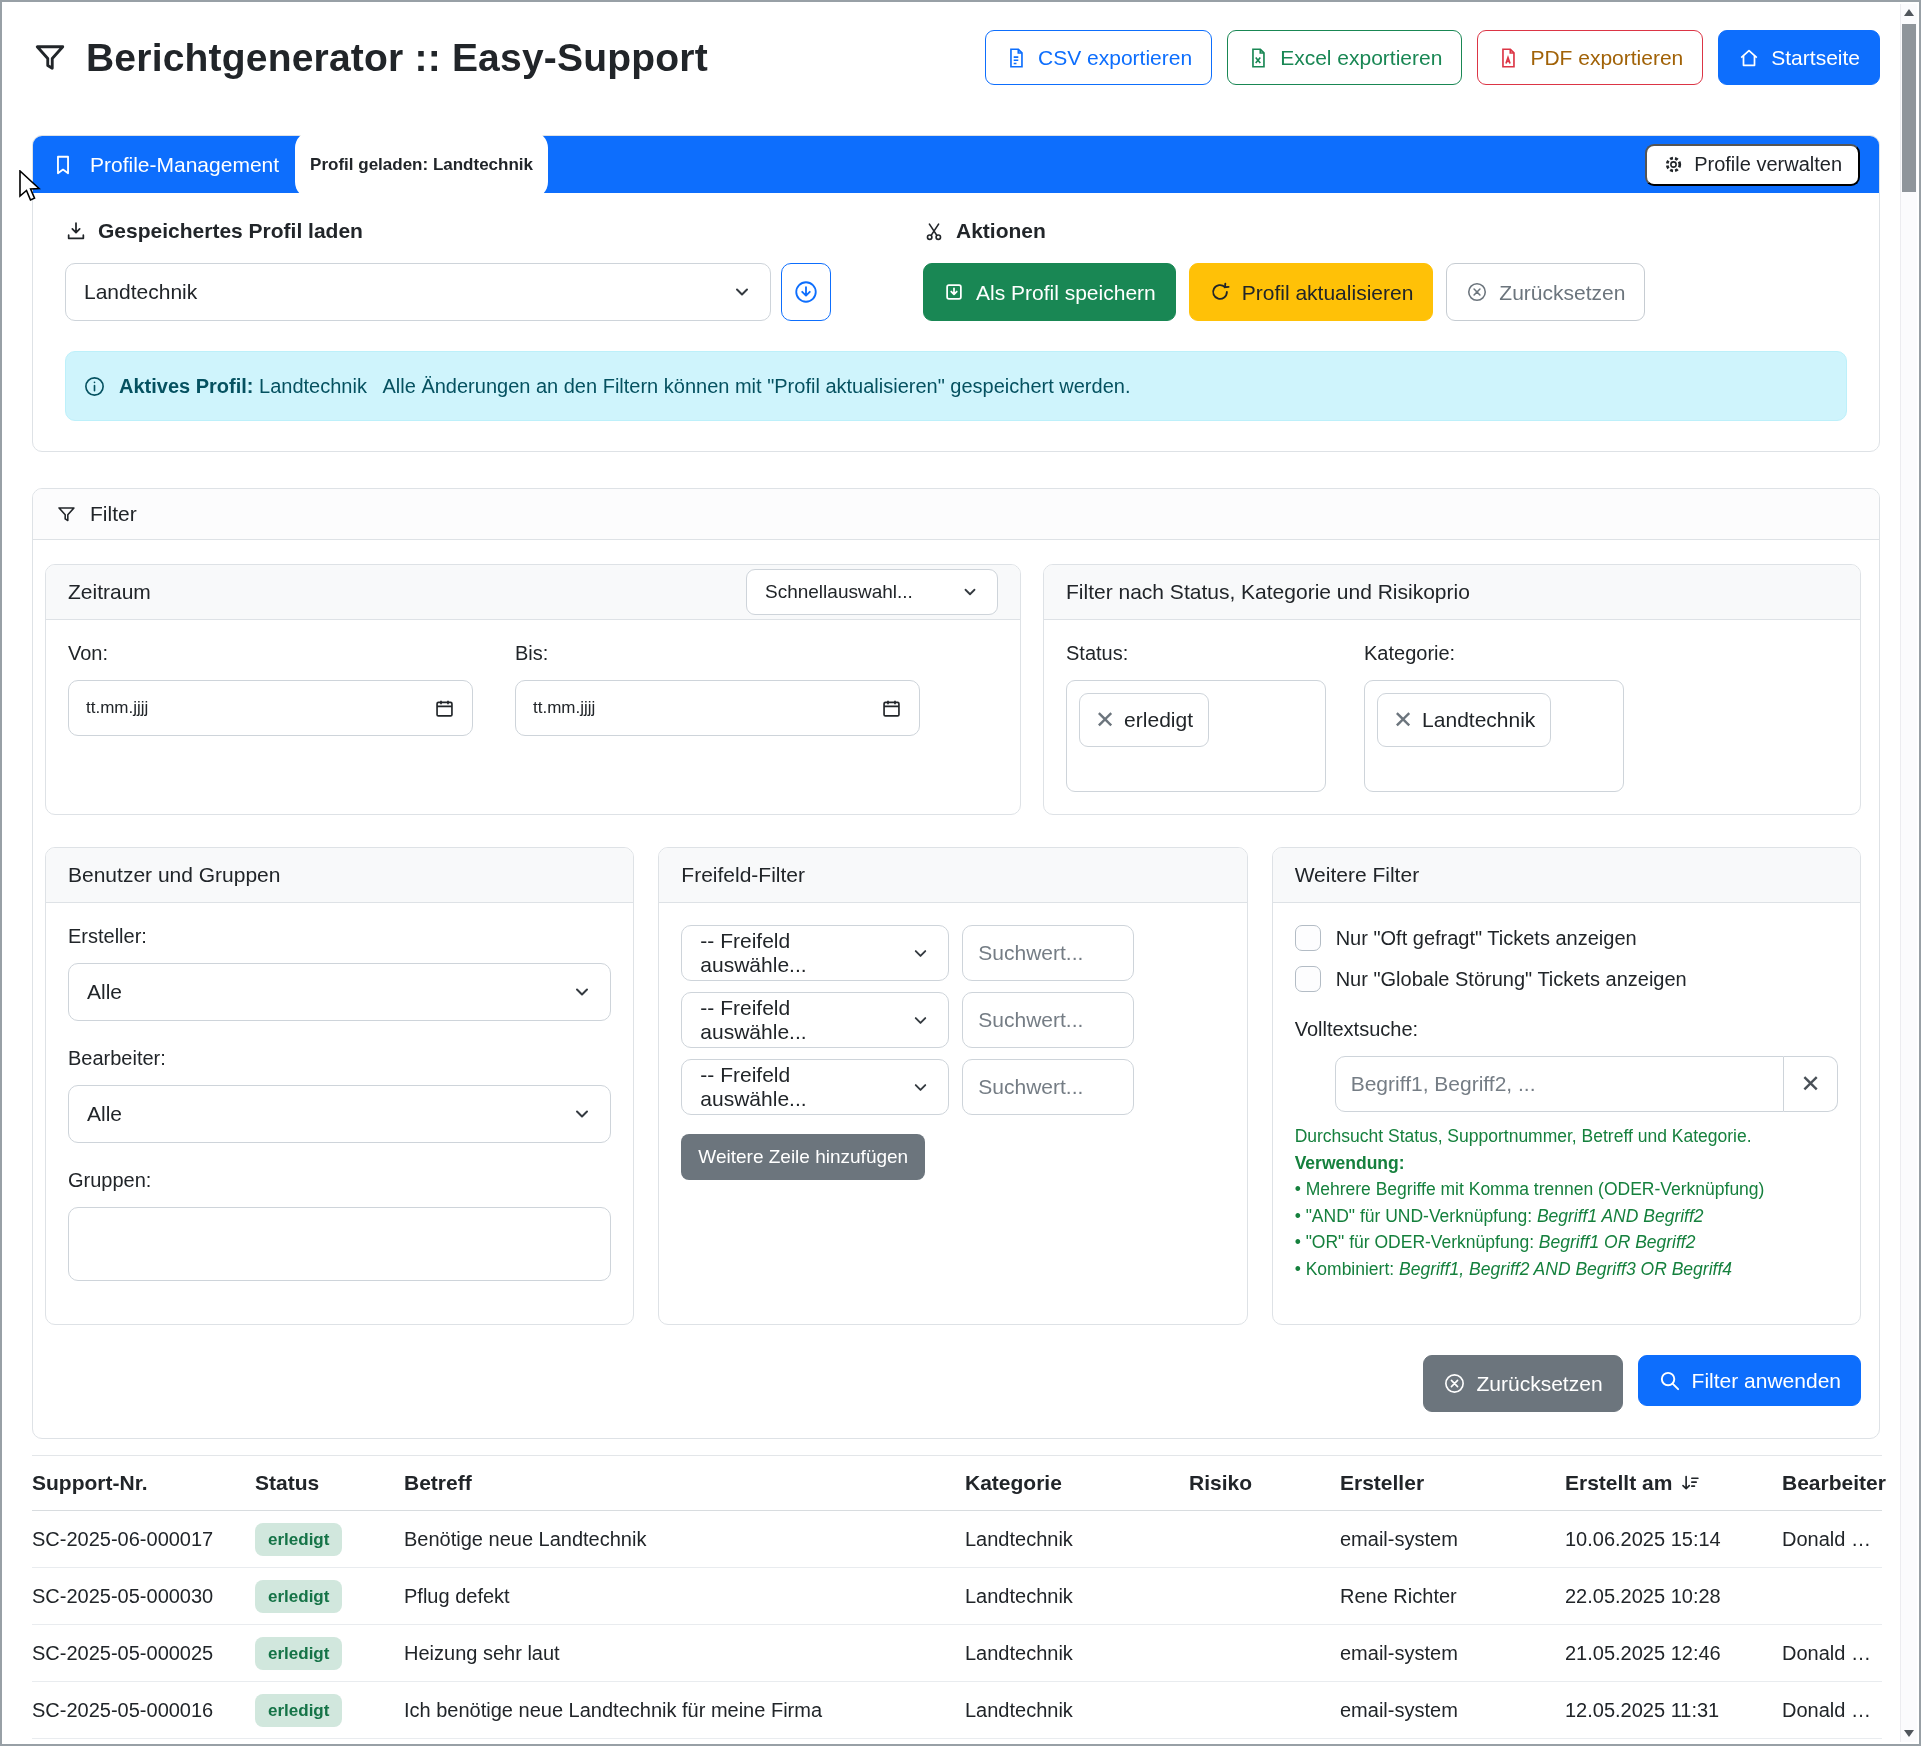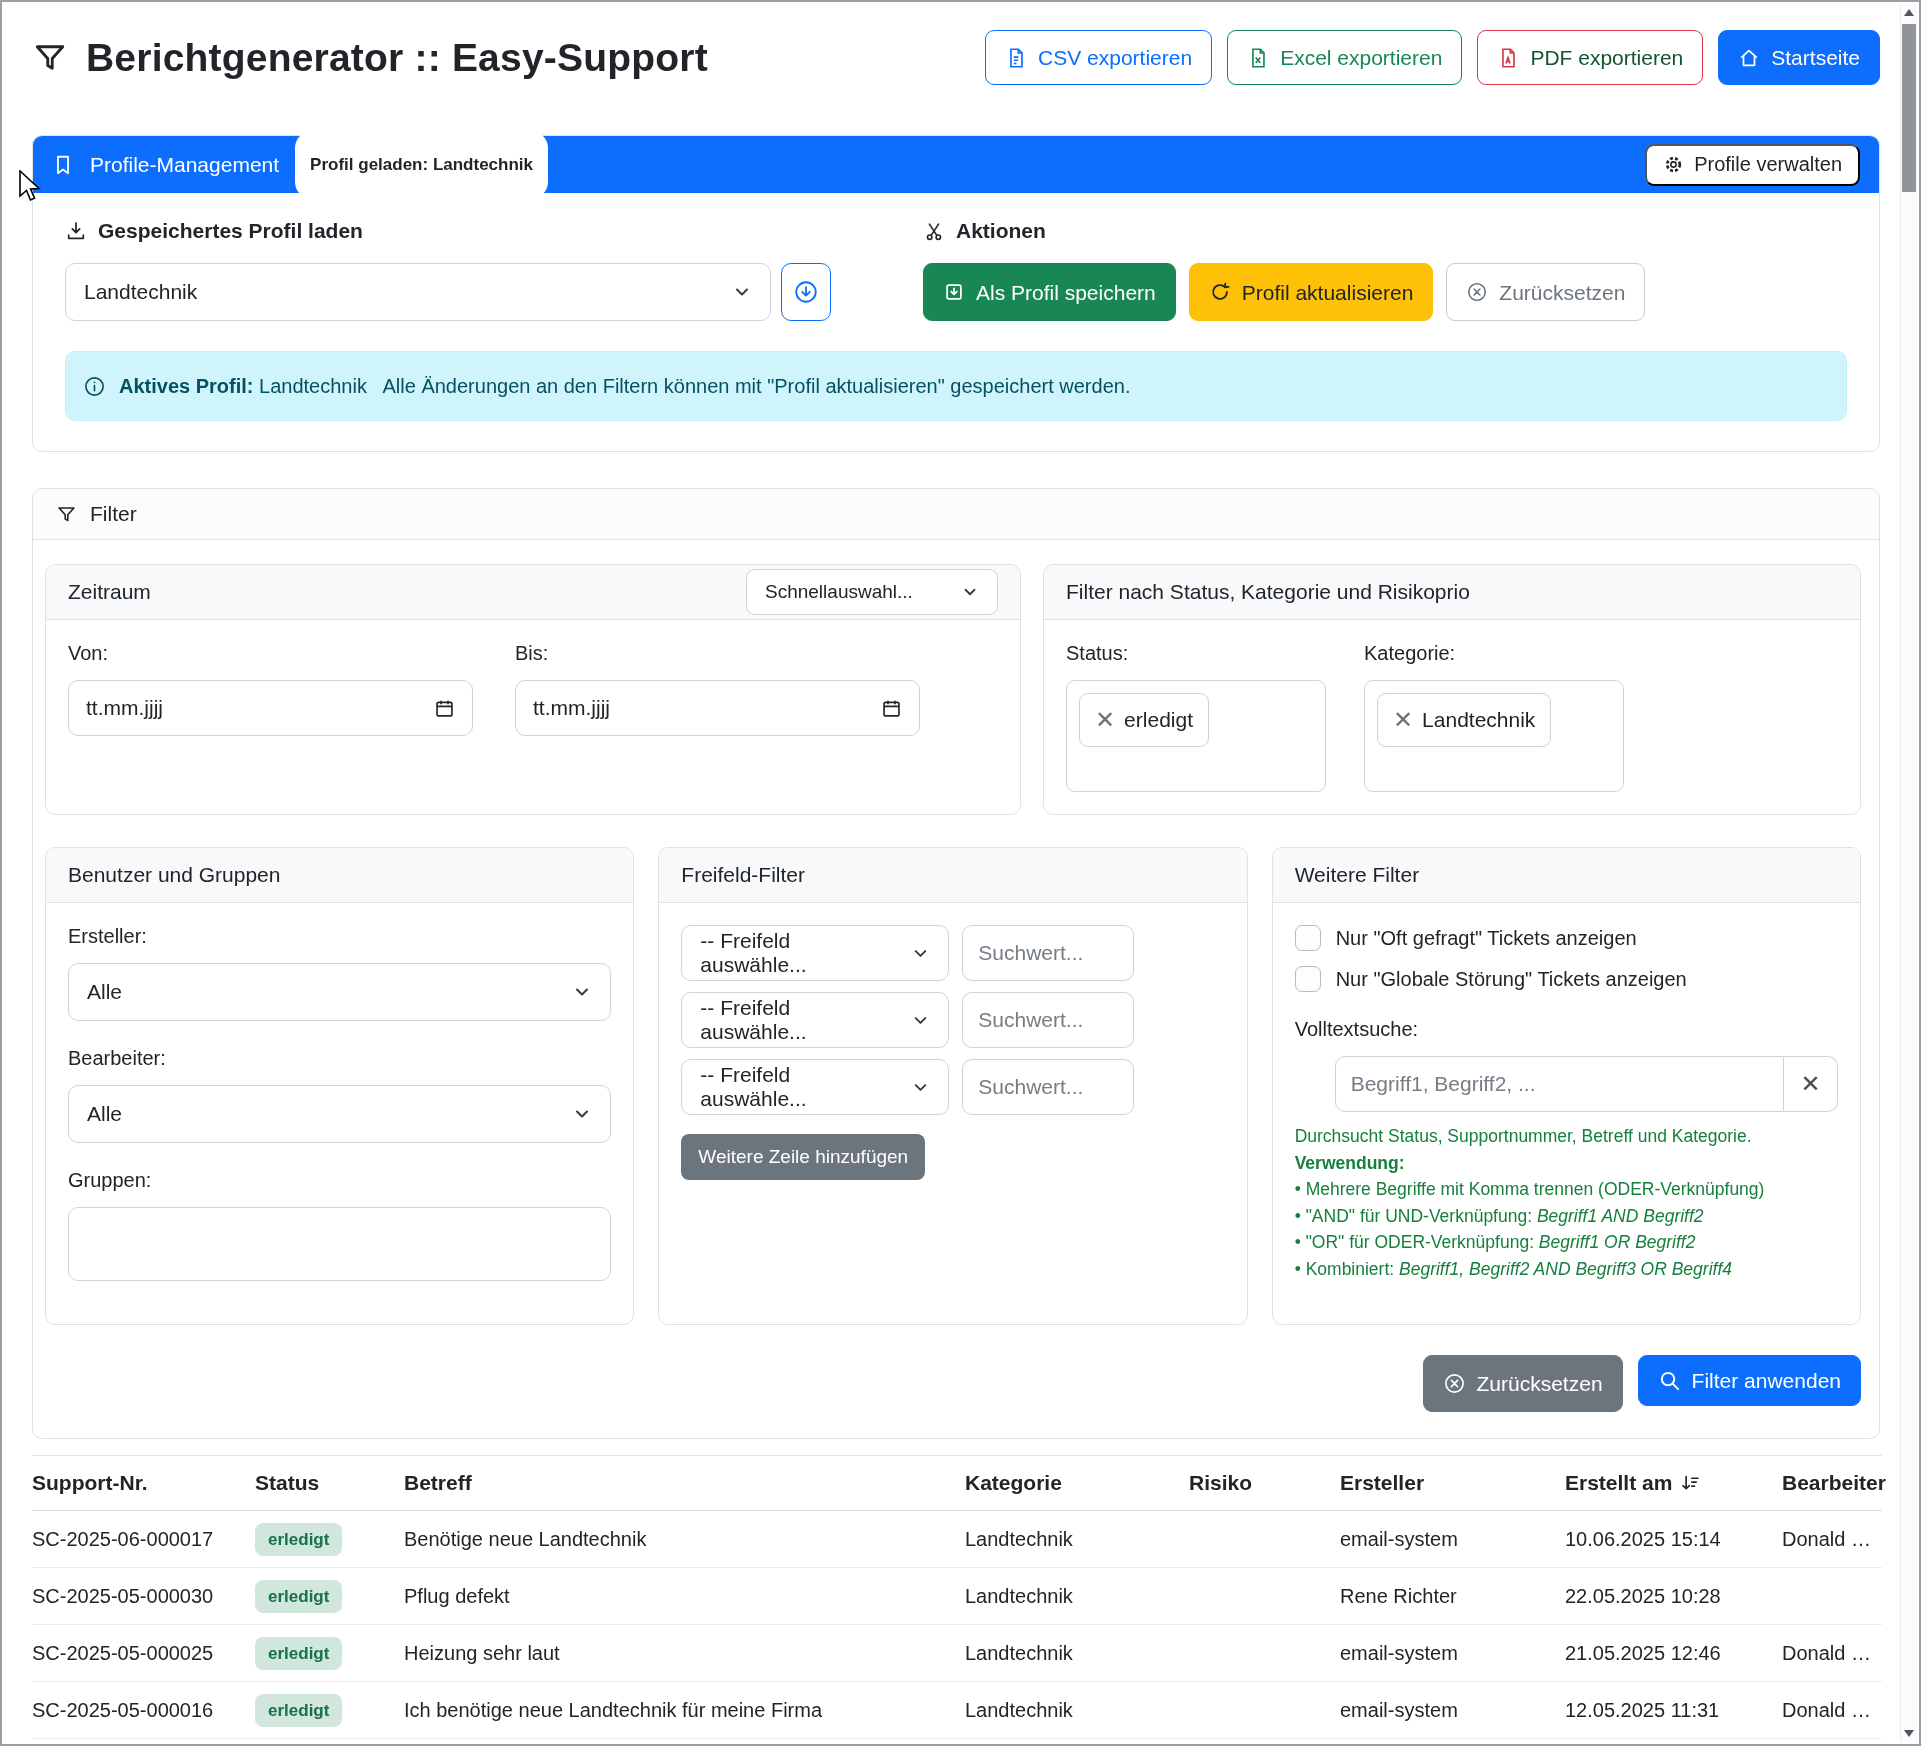--- a/index.html
+++ b/index.html
@@ -15,21 +15,21 @@
   svg.ic { display:inline-block; vertical-align:middle; flex:none; }
 
   
   .topbar { display:flex; align-items:center; justify-content:space-between; }
   .page-title { display:flex; align-items:center; gap:18px; font-size:39px; font-weight:700; letter-spacing:.2px; }
   .export-group { display:flex; gap:15px; align-items:center; }
   .btn { display:inline-flex; align-items:center; gap:11px; font-size:21px; line-height:1;
          border:1px solid transparent; border-radius:9px; padding:0 19px; height:55px; background:#fff; cursor:pointer; white-space:nowrap; }
   .btn-outline-primary { color:#0d6efd; border-color:#0d6efd; }
   .btn-outline-success { color:#198754; border-color:#198754; }
-  .btn-outline-danger  { color:#14532d; border-color:#dc3545; }
+  .btn-outline-danger  { color:#a16207; border-color:#dc3545; }
   .btn-primary  { background:#0d6efd; color:#fff; border-color:#0d6efd; }
   .btn-success  { background:#198754; color:#fff; border-color:#198754; }
   .btn-warning  { background:#ffc107; color:#212529; border-color:#ffc107; }
   .btn-secondary{ background:#6c757d; color:#fff; border-color:#6c757d; }
   .btn-outline-secondary { color:#6c757d; border-color:#c6ccd2; }
 
   
   .profile-card { margin-top:50px; border:1px solid #dee2e6; border-radius:10px; }
   .profile-header { background:#0d6efd; color:#fff; border-radius:9px 9px 0 0; height:57px;
                     display:flex; align-items:center; gap:16px; padding:0 19px; font-size:21px; }
@@ -64,21 +64,21 @@
                   padding:0 22px; min-height:55px; display:flex; align-items:center; justify-content:space-between; font-size:21px; }
   .panel-body { padding:22px; flex:1; }
   .panel-zeitraum { width:976px; }
   .panel-status { flex:1; }
   .quick-select { width:252px; height:46px; font-size:19px; border-radius:9px; }
 
   .date-cols { display:flex; gap:42px; }
   .date-col { width:405px; }
   .flabel { font-size:20px; margin-bottom:15px; }
   .date-input { height:56px; border:1px solid #ced4da; border-radius:10px; display:flex; align-items:center;
-                justify-content:space-between; padding:0 17px; font-size:21px; color:#212529; cursor:text; }
+                justify-content:space-between; padding:0 17px; font-size:17px; color:#212529; cursor:text; }
 
   .skr-cols { display:flex; gap:38px; }
   .skr-col { width:260px; }
   .multibox { height:112px; border:1px solid #ced4da; border-radius:9px; padding:12px; background:#fff; }
   .chip { display:inline-flex; align-items:center; gap:9px; border:1px solid #ced4da; border-radius:9px;
           padding:0 15px; height:54px; font-size:21px; cursor:pointer; background:#fff; }
   .chip .x { color:#6c757d; font-size:24px; line-height:1; }
 
   .frow2 { display:flex; gap:24px; margin-top:32px; align-items:stretch; }
   .frow2 .panel { width:590px; min-height:478px; }

